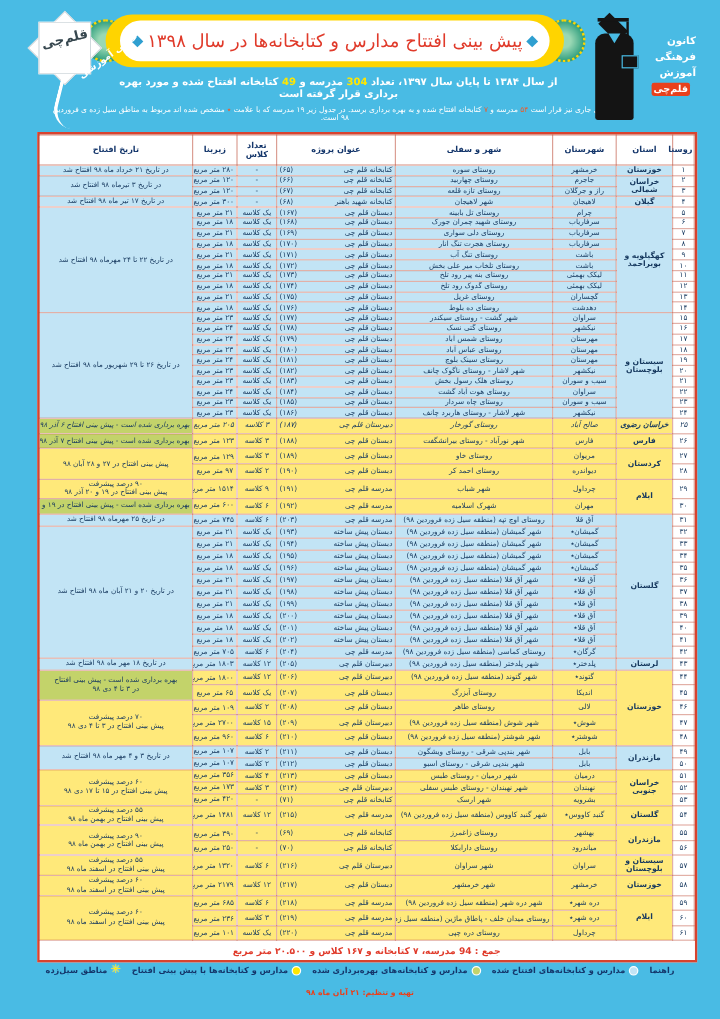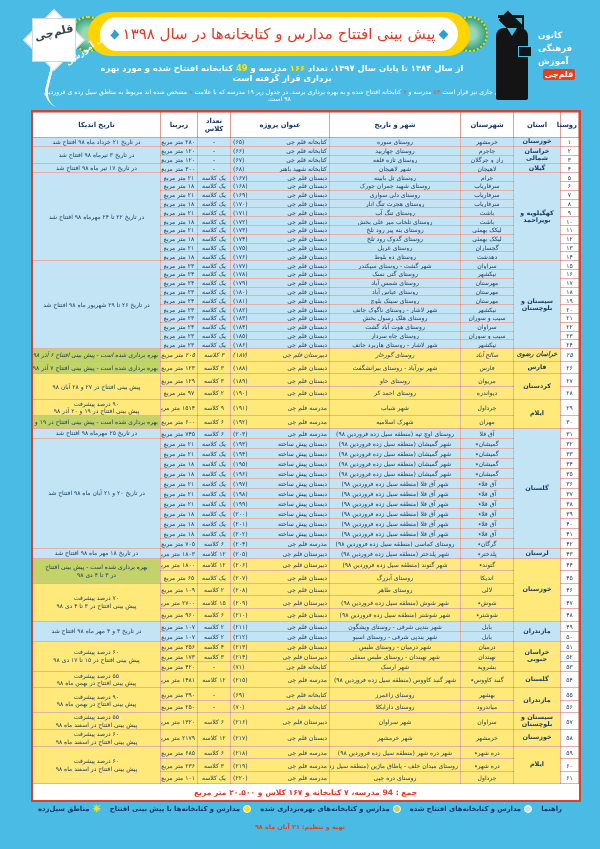--- a/index.html
+++ b/index.html
@@ -41,21 +41,21 @@
        transform:rotate(45deg) scaleY(.6);}
   .cap-top{position:absolute;left:10px;top:9px;width:26px;height:3px;background:#141414;}
   .tassel{position:absolute;left:34px;top:12px;width:1.5px;height:14px;background:#141414;}
   .gown{position:absolute;left:8px;top:22px;width:32px;height:72px;background:#141414;
         border-radius:8px 8px 2px 2px;}
   .gown:before{content:"";position:absolute;left:11px;top:0;border-left:5px solid transparent;
         border-right:5px solid transparent;border-top:8px solid #49BBE4;}
   .book{position:absolute;left:30px;top:40px;width:12px;height:9px;background:#141414;
         border:1.5px solid #49BBE4;}
   .ktxt{display:flex;flex-direction:column;justify-content:flex-start;gap:3px;
-        padding-top:24px;width:42px;text-align:left;color:#fff;font-size:8.6px;font-weight:bold;}
+        padding-top:24px;width:42px;text-align:right;color:#fff;font-size:8.6px;font-weight:bold;}
   .k-red{background:#E8401C;color:#fff;border-radius:2px;padding:1px 2px;font-size:8px;align-self:center;}
   
   .tbl-wrap{position:absolute;left:31px;top:110px;width:550px;background:#fff;
         border:2px solid #D8432F;box-sizing:border-box;}
   table{width:100%;border-collapse:collapse;table-layout:fixed;direction:rtl;}
   th{height:24px;font-size:6.8px;color:#14366B;font-weight:bold;background:#fff;
      border:0.5px solid rgba(190,80,60,.55);padding:0 1px;}
   td{border:0.5px solid rgba(190,80,60,.45);font-size:6.1px;color:#17395f;
      text-align:center;padding:0 2px;overflow:hidden;white-space:nowrap;vertical-align:middle;}
   .c-blue{background:#C2E4F5;} .c-yellow{background:#FFE97A;} .c-green{background:#C3D36A;}
@@ -87,21 +87,21 @@
 <div class="hdr">
   <div class="rosette" style="left:70px;top:16px;"></div>
   <div class="rosette" style="left:452px;top:16px;"></div>
 
   <div class="band">
     <div class="band-inner">
       <span class="title">پیش بینی افتتاح مدارس و کتابخانه‌ها در سال ۱۳۹۸</span>
     </div>
   </div>
 
-  <div class="sub1"><span>از سال ۱۳۸۴ تا پایان سال ۱۳۹۷، تعداد </span><span class="hl-y">۱۶۶</span><span> مدرسه و </span><span class="hl-y">49</span><span> کتابخانه افتتاح شده و مورد بهره برداری قرار گرفته است</span></div>
+  <div class="sub1"><span>از سال ۱۳۸۴ تا پایان سال ۱۳۹۷، تعداد </span><span class="hl-y">304</span><span> مدرسه و </span><span class="hl-y">49</span><span> کتابخانه افتتاح شده و مورد بهره برداری قرار گرفته است</span></div>
   <div class="sub2"><span>در سال جاری نیز قرار است </span><span class="hl-r">۵۴</span><span> مدرسه و </span><span class="hl-r">۷</span><span> کتابخانه افتتاح شده و به بهره برداری برسد. در جدول زیر ۱۹ مدرسه که با علامت </span><span class="hl-r">٭</span><span> مشخص شده اند مربوط به مناطق سیل زده ی فروردین ۹۸ است.</span></div>
 
   <div class="bonyad">
     <div class="star"></div>
     <div class="star-txt">قلم‌چی</div>
     <div class="flourish"></div>
     <div class="bonyad-txt">بنیاد علمی آموزشی</div>
   </div>
 
   <div class="kanoon">
@@ -131,25 +131,25 @@
         <col style="width:99px">
         <col style="width:33px">
       <col style="width:37px">
         <col style="width:128px">
     </colgroup>
     <thead>
         <tr id="thead-row">
           <th>روستا</th>
           <th>استان</th>
           <th>شهرستان</th>
-          <th>شهر و تاریخ</th>
+          <th>شهر و سفلی</th>
           <th>عنوان پروژه</th>
           <th>تعداد کلاس</th>
           <th>زیربنا</th>
-          <th>تاریخ اندیکا</th>
+          <th>تاریخ افتتاح</th>
         </tr>
       </thead>
     <tbody id="tbody">
         <tr class="prov-start" style="height: 8.8px;">
           <td>۱</td>
           <td class="prov c-blue" rowspan="1">خوزستان</td>
           <td class="c-blue">خرمشهر</td>
           <td class="c-blue">روستای سوره</td>
           <td class="proj c-blue">
             <div class="pjwrap">

